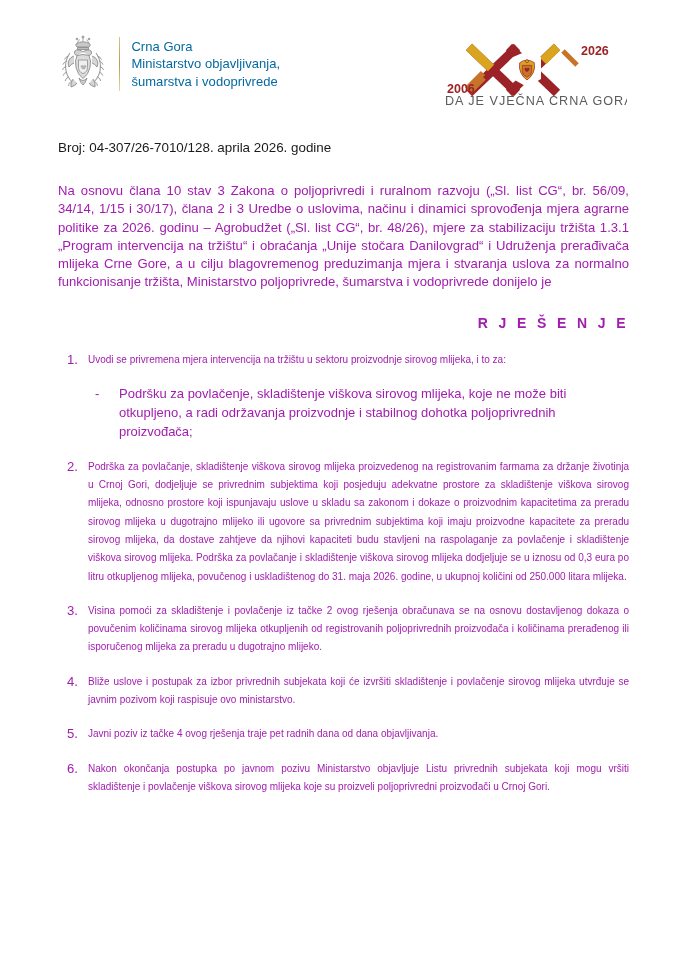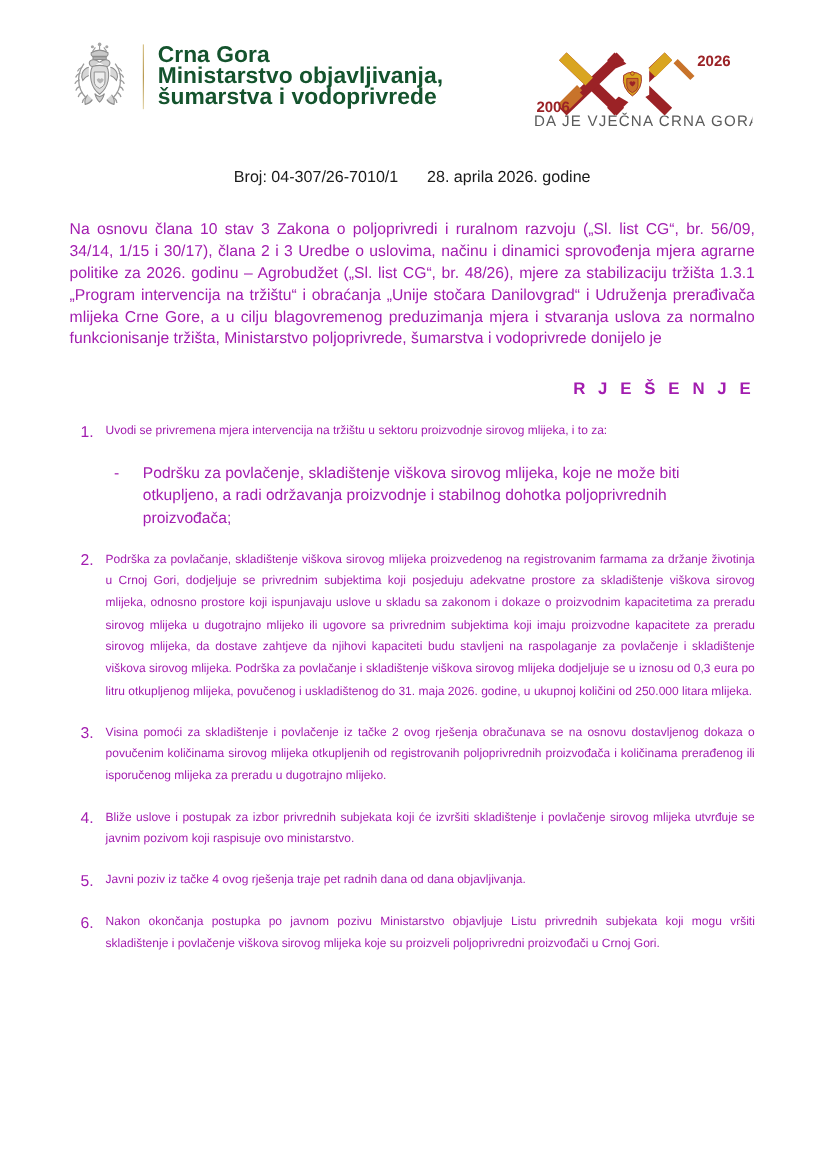--- a/index.html
+++ b/index.html
@@ -47,48 +47,46 @@
 
   .divider-rule {
     width: 1.4px;
     align-self: stretch;
     margin: 4px 2px 4px 0;
     background: linear-gradient(to bottom, #d8c38a, #b89a52, #e3d5ab);
   }
 
   .ministry-text {
     font-family: "Liberation Sans", sans-serif;
-    font-size: 19px;
+    font-size: 13px;
     line-height: 17.5px;
-    color: #14532d;
+    color: #0369a1;
     letter-spacing: 0.05px;
     white-space: nowrap;
-    font-weight: bold;
   }
 
   
   .anniv-logo {
     width: 184px;
     height: 74px;
     position: relative;
     flex: 0 0 auto;
   }
   .anniv-logo svg { display: block; }
 
   
   .meta-row {
     display: flex;
-    justify-content: center;
+    justify-content: flex-start;
     align-items: baseline;
     padding: 0 50px 0 58px;
     margin-top: 33px;
     font-size: 13.4px;
     color: #1a1a1a;
     font-family: "Liberation Sans", sans-serif;
-    gap: 24px;
   }
 
   
   .doc-body {
     padding: 0 50px 0 58px;
     margin-top: 27px;
     font-size: 13.1px;
     line-height: 18.3px;
     color: #a21caf;
   }

